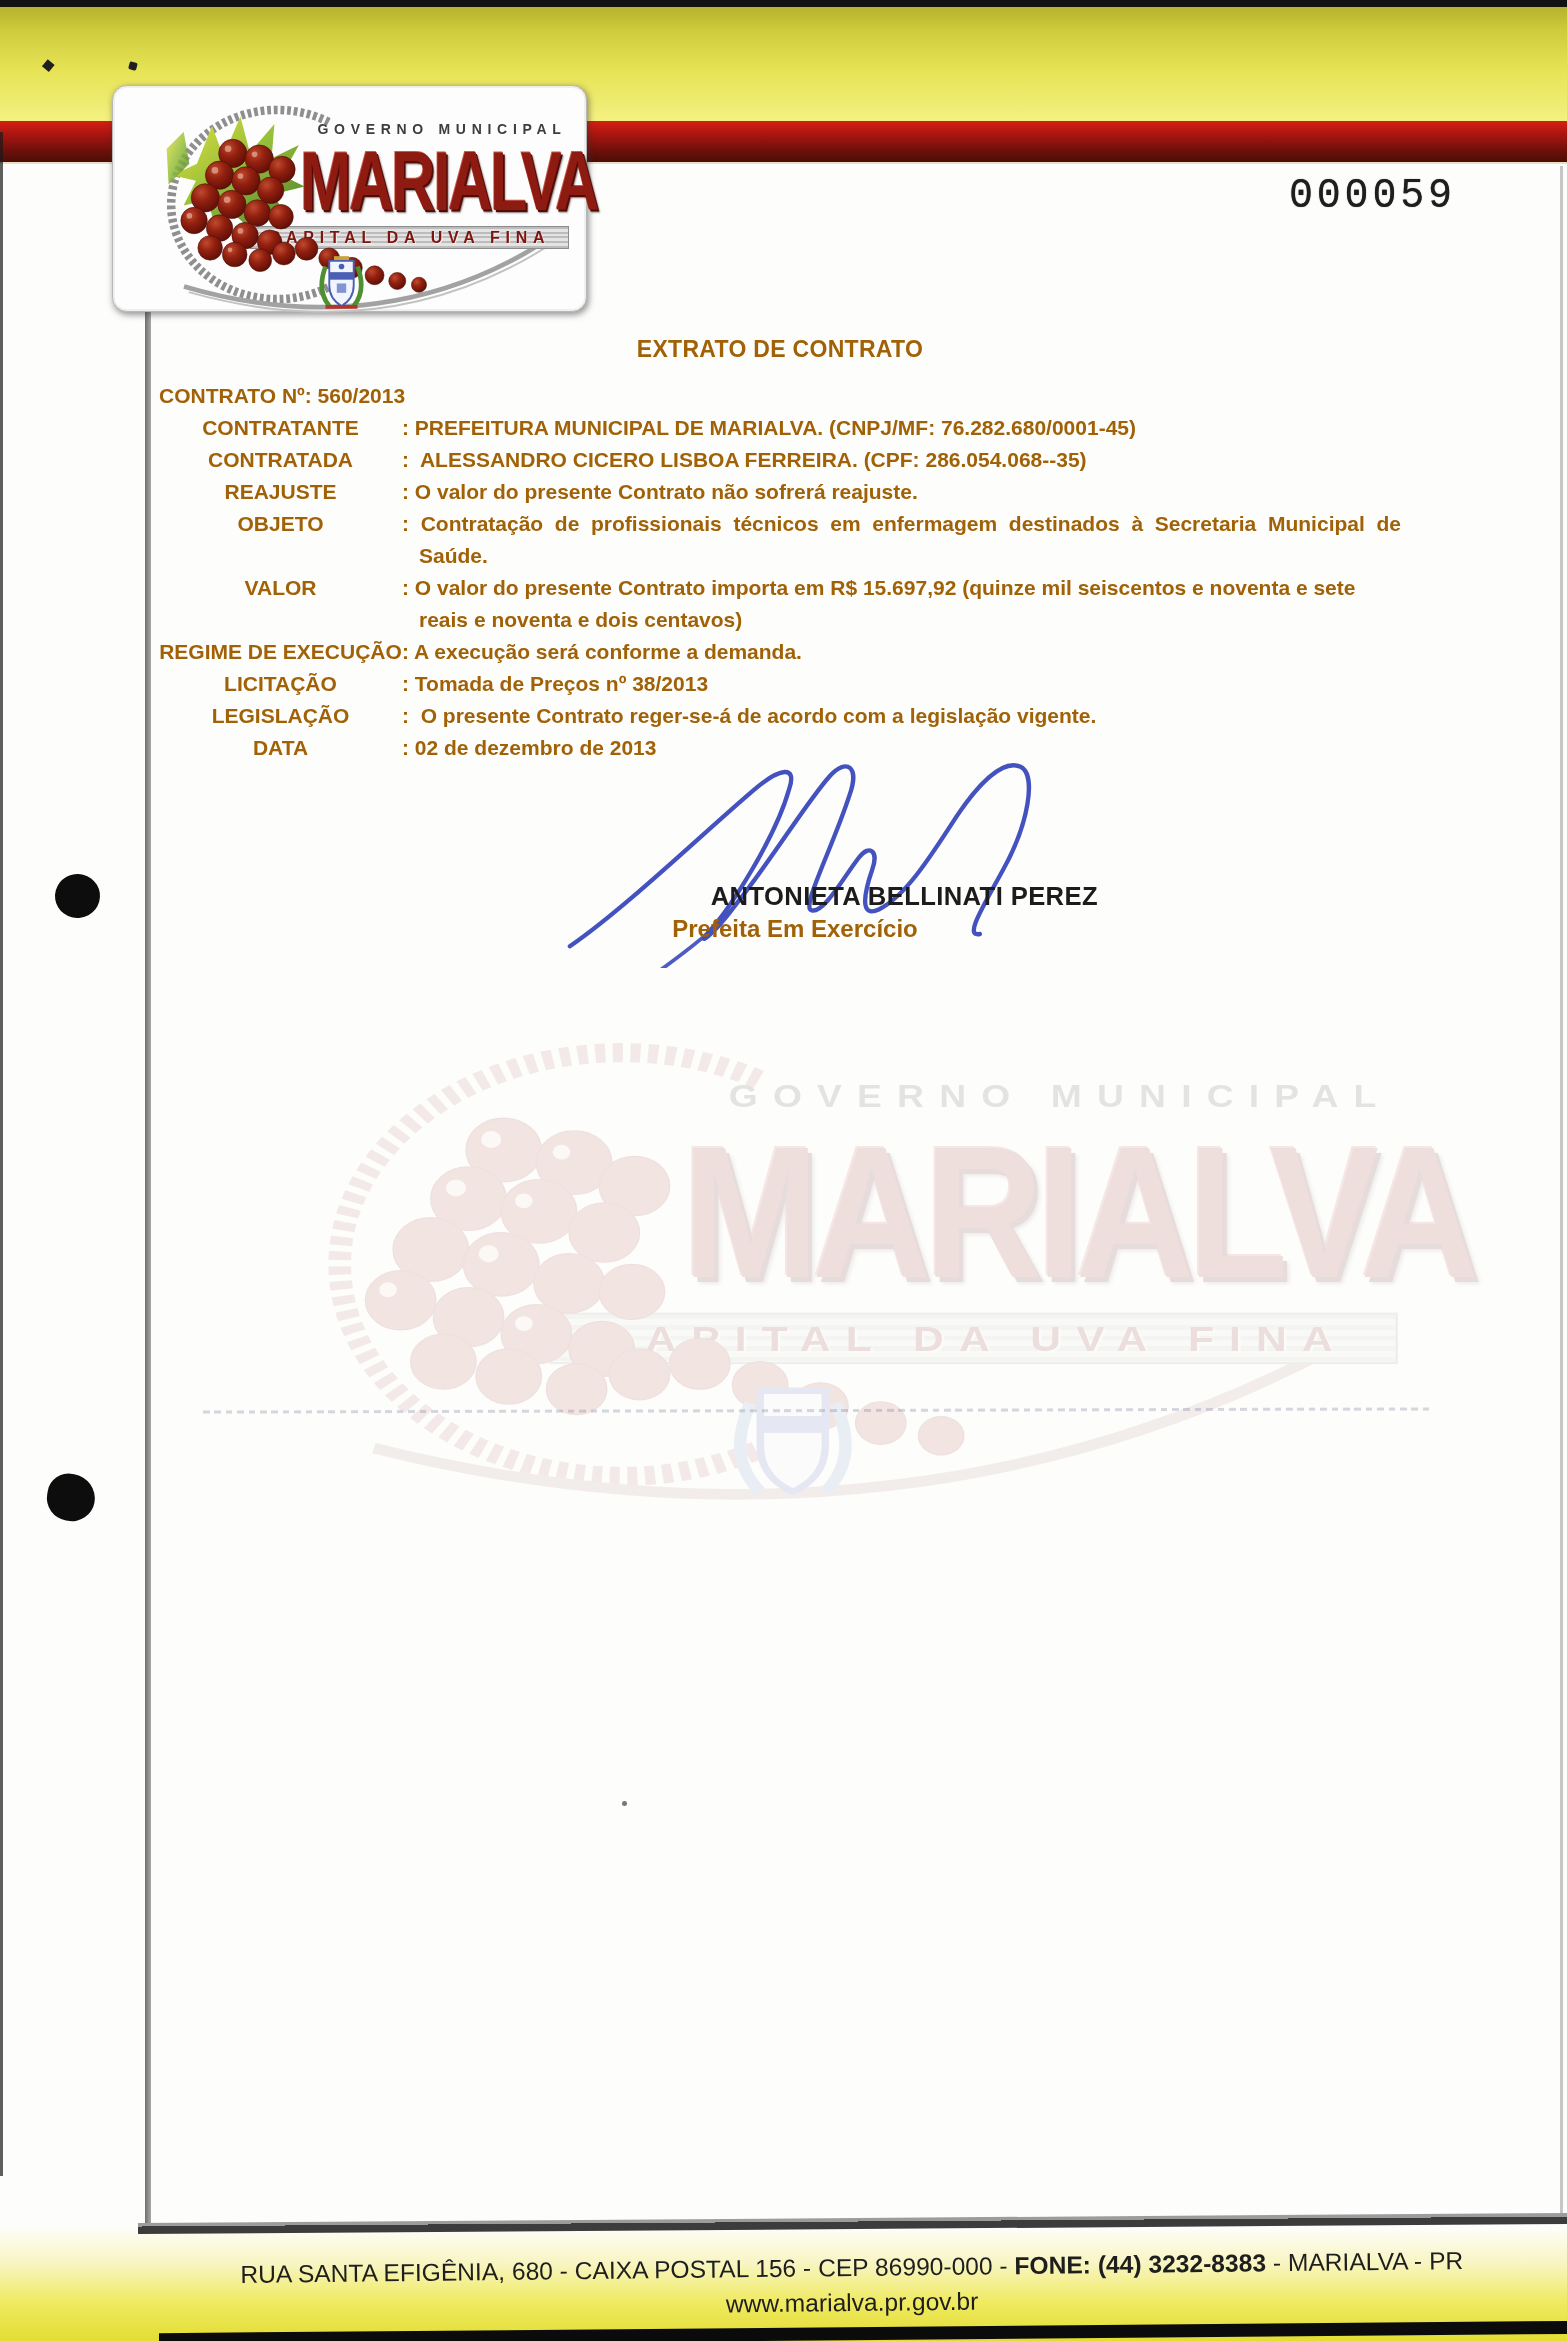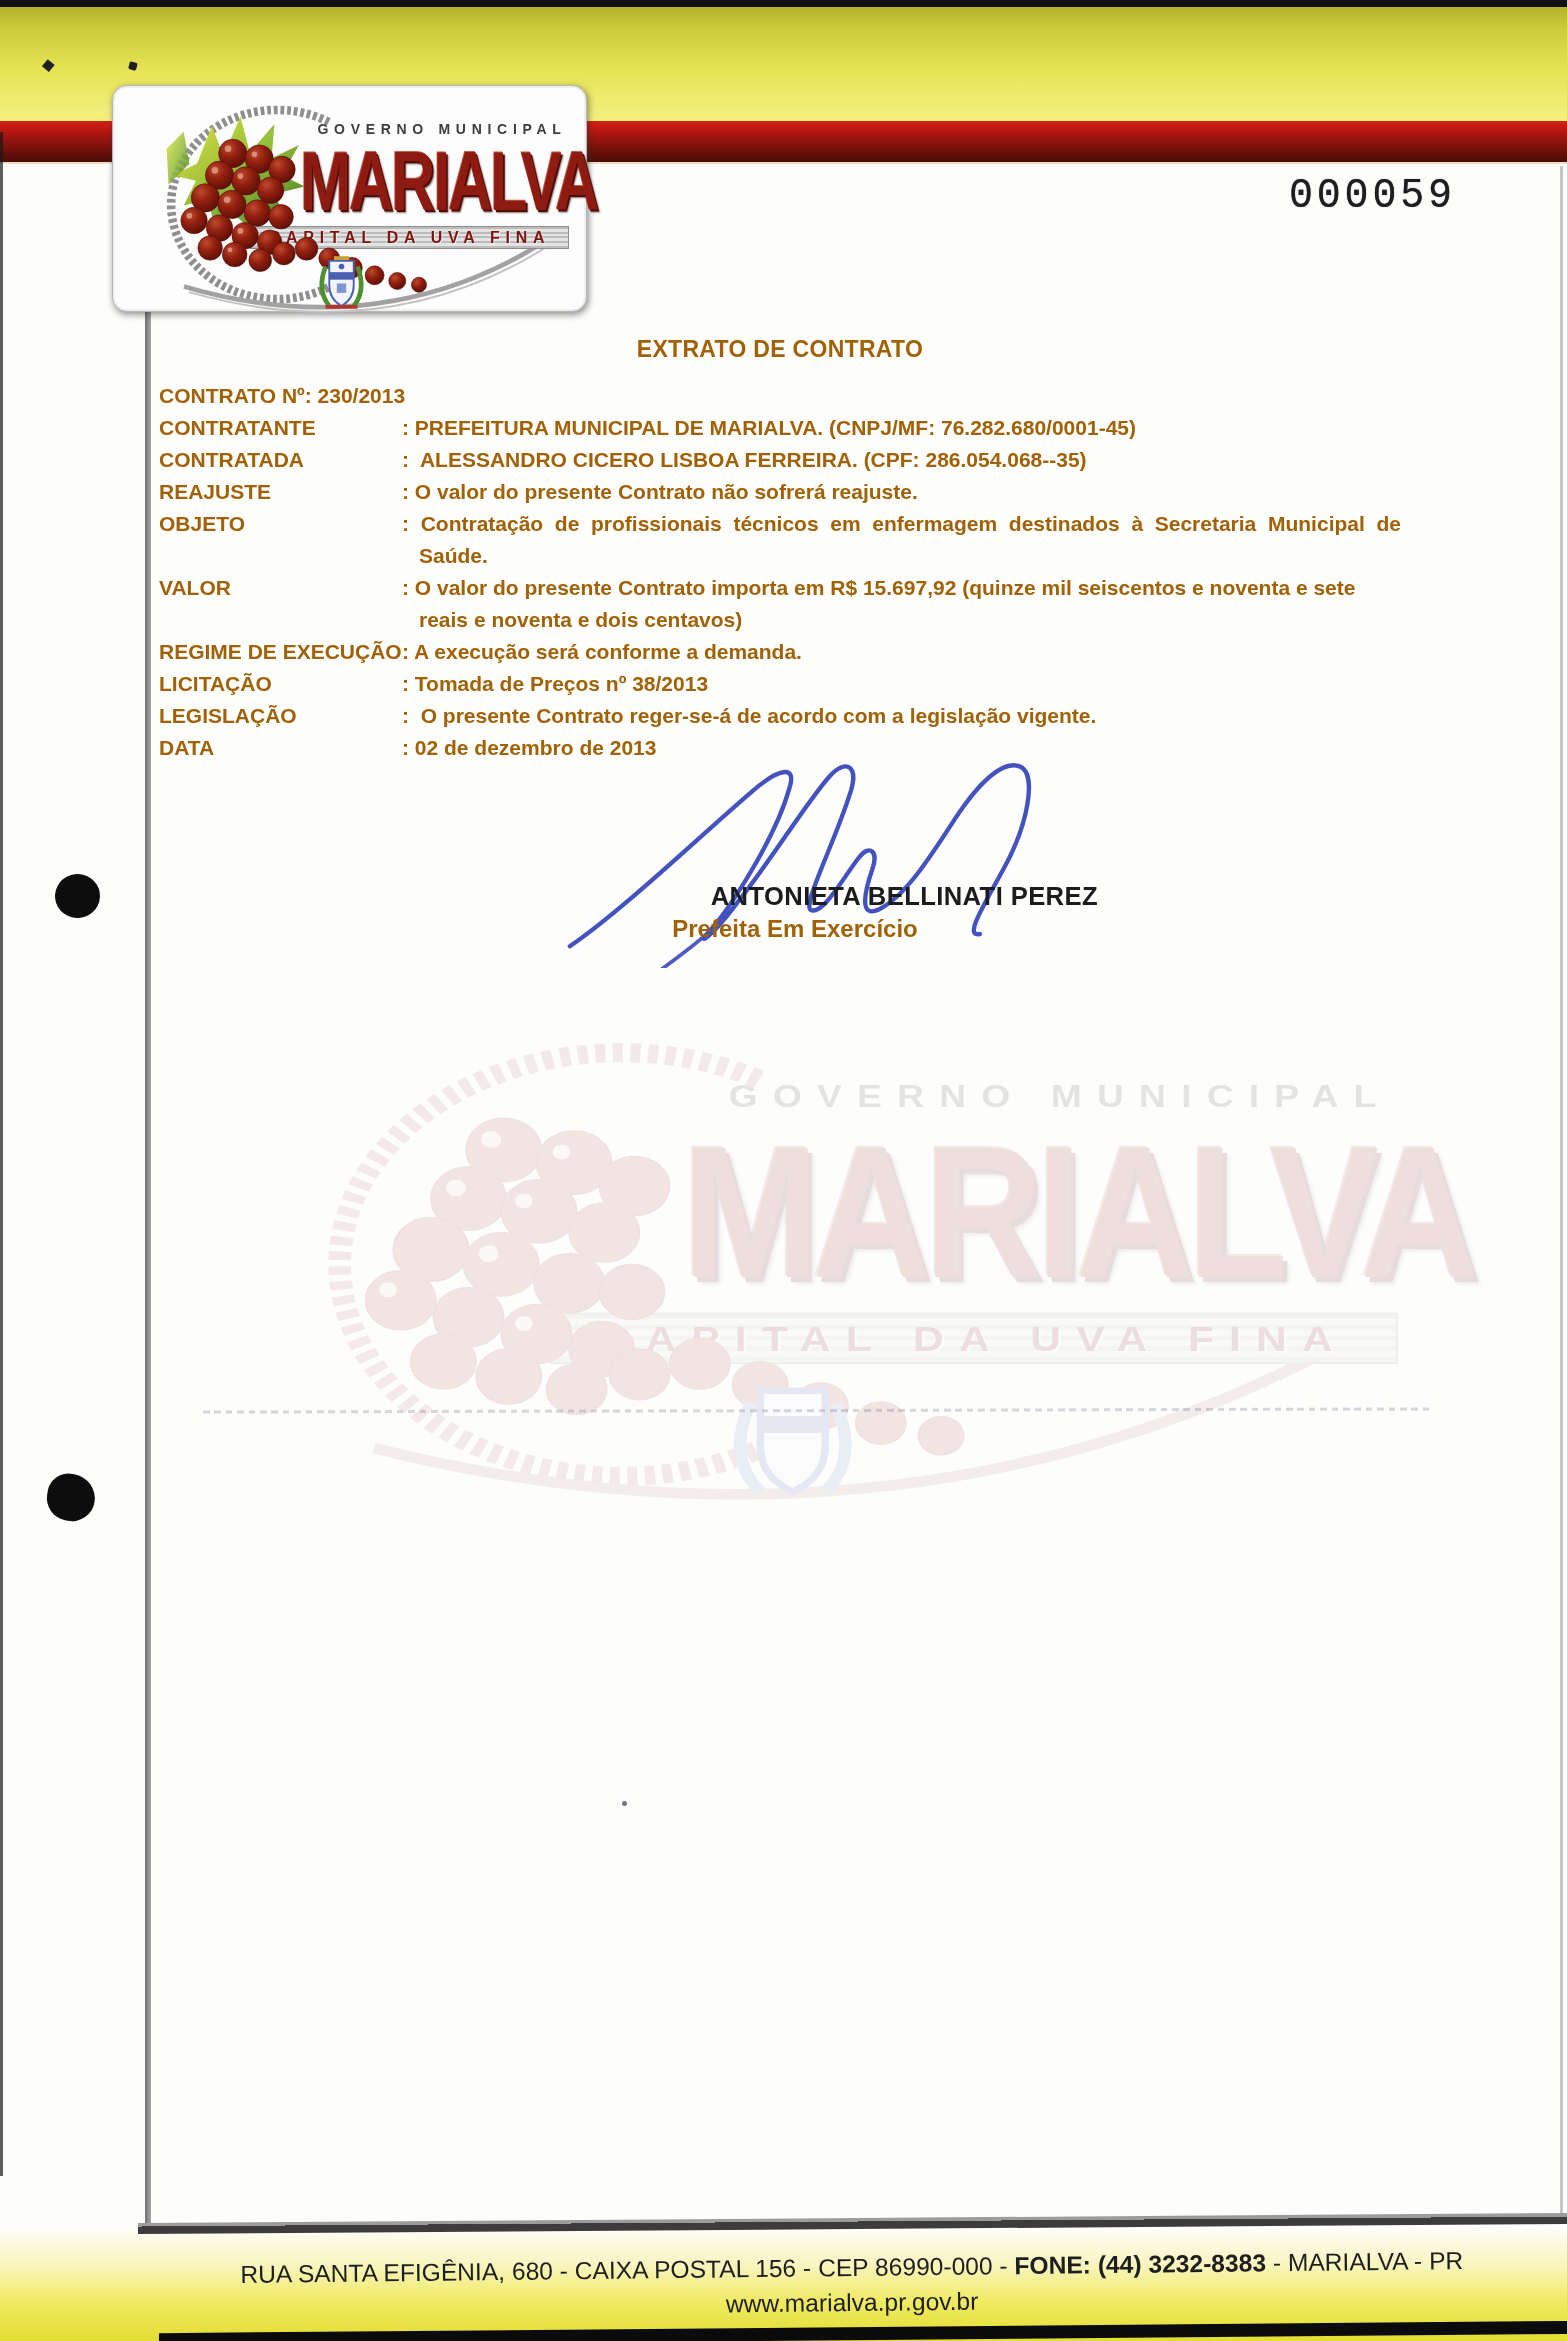--- a/index.html
+++ b/index.html
@@ -73,21 +73,21 @@
     background:linear-gradient(180deg,#9c9c9c 0 32%,#3c3c3c 32% 100%);
     transform:rotate(-0.4deg); z-index:3; }
   
   .doc {
     position:absolute; left:159px; top:333px; width:1242px; z-index:4;
     color:#a16207; font-weight:700; font-size:21px; line-height:32px;
   }
   .doc-title { text-align:center; font-size:23px; margin-bottom:15px; letter-spacing:0.3px; }
   .number-line { white-space:pre-wrap; }
   .row { display:flex; }
-  .lbl { flex:0 0 243px; white-space:nowrap; }
+  .lbl { flex:0 0 243px; white-space:nowrap;text-align:center; }
   .val { flex:1; white-space:pre-wrap; padding-left:17px; text-indent:-17px; }
   .val.justify { text-align:justify; }
   
   .sig-svg { position:absolute; left:558px; top:746px; width:549px; height:222px; z-index:4; }
   .sig-name {
     position:absolute; left:492px; top:882px; width:606px; text-align:right; z-index:5;
     font-size:25.6px; font-weight:700; color:#1c1c1c; letter-spacing:0.4px;
   }
   .sig-title {
     position:absolute; left:492px; top:915px; width:606px; text-align:center; z-index:5;
@@ -202,21 +202,21 @@
   </div>
 
   <div class="stamp">000059</div>
 
   <div class="page-left-border"></div>
   <div class="page-right-border"></div>
   <div class="page-bottom-border"></div>
 
   <div class="doc">
     <div class="doc-title">EXTRATO DE CONTRATO</div>
-    <div class="number-line">CONTRATO Nº: 230/2013</div>
+    <div class="number-line">CONTRATO Nº: 560/2013</div>
     <div class="row">
       <span class="lbl">CONTRATANTE</span>
       <span class="val">: PREFEITURA MUNICIPAL DE MARIALVA. (CNPJ/MF: 76.282.680/0001-45)</span>
     </div>
     <div class="row">
       <span class="lbl">CONTRATADA</span>
       <span class="val">:  ALESSANDRO CICERO LISBOA FERREIRA. (CPF: 286.054.068--35)</span>
     </div>
     <div class="row">
       <span class="lbl">REAJUSTE</span>

